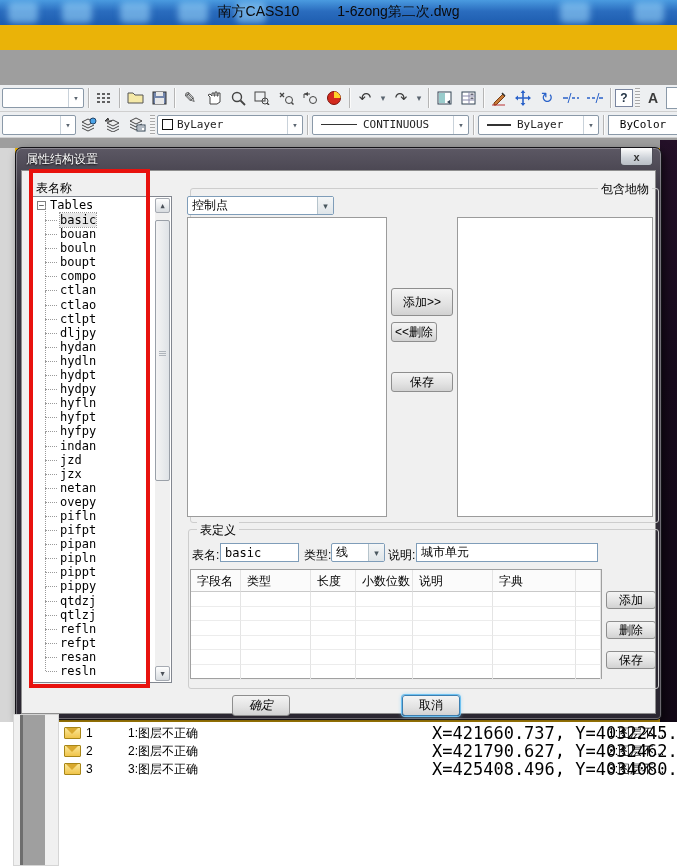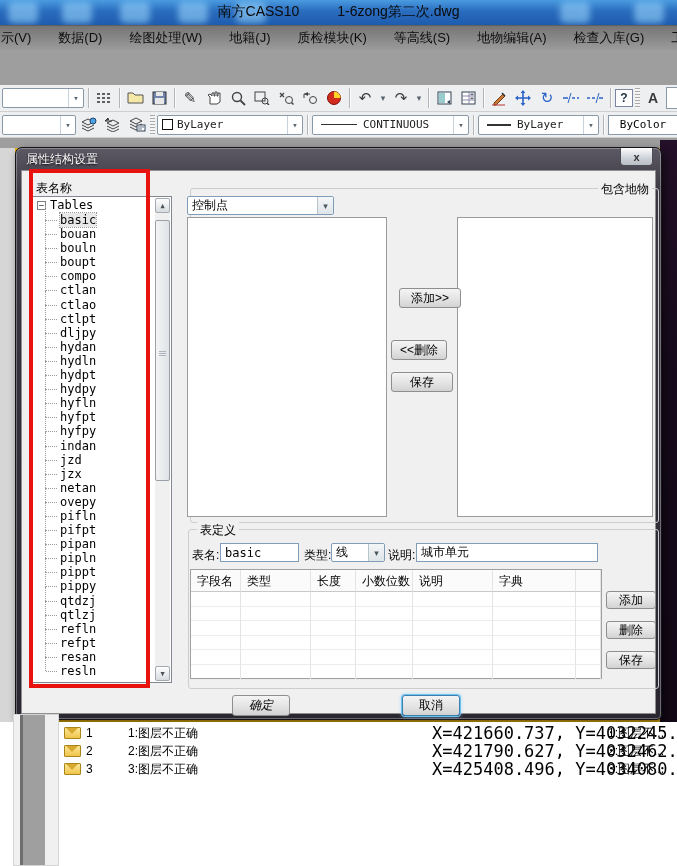--- a/index.html
+++ b/index.html
@@ -158,32 +158,20 @@
     <div class="blob" style="left:178px"></div>
     <div class="blob" style="left:236px"></div>
     <div class="blob" style="left:560px"></div>
     <div class="blob" style="left:634px"></div>
     <div class="title-text">
       <span>南方CASS10</span>
       <span>1-6zong第二次.dwg</span>
     </div>
   </div>
 
-  <div class="menubar">
-
-  <span>示(V)</span>
-      <span>数据(D)</span>
-      <span>绘图处理(W)</span>
-      <span>地籍(J)</span>
-      <span>质检模块(K)</span>
-      <span>等高线(S)</span>
-      <span>地物编辑(A)</span>
-      <span>检查入库(G)</span>
-      <span>工程应用(C)</span>
-    </div>
 
   <div class="band"></div>
 
   <div class="tbrow tb1">
     <div class="tcombo" style="width:82px">
         <span class="arr">▾</span>
       </div>
     <div class="tsep"></div>
     <span class="tbtn">
         <svg width="16" height="12">
@@ -416,22 +404,22 @@
       </div>
 
       <div class="dcombo" style="left:165px; top:25px; width:147px; height:19px;">
         <span>控制点</span>
         <span class="arr">▾</span>
       </div>
 
       <div class="listbox" style="left:165px; top:46px; width:200px; height:300px;"></div>
       <div class="listbox" style="left:435px; top:46px; width:196px; height:300px;"></div>
 
-      <div class="btn" style="left:369px; top:117px; width:62px; height:20px;margin-left:8px;">添加&gt;&gt;</div>
-      <div class="btn" style="left:369px; top:169px; width:56px; height:20px;">&lt;&lt;删除</div>
+      <div class="btn" style="left:369px; top:117px; width:62px; height:28px;">添加&gt;&gt;</div>
+      <div class="btn" style="left:369px; top:151px; width:46px; height:20px;">&lt;&lt;删除</div>
       <div class="btn" style="left:369px; top:201px; width:62px; height:20px;">保存</div>
 
       <div class="groupbox gb-def">
         <span class="glabel">表定义</span>
       </div>
 
       <div class="lbl" style="left:170px; top:376px;">表名:</div>
       <div class="dinput mono" style="left:198px; top:372px; width:79px; height:19px;">
         <span>basic</span>
       </div>

